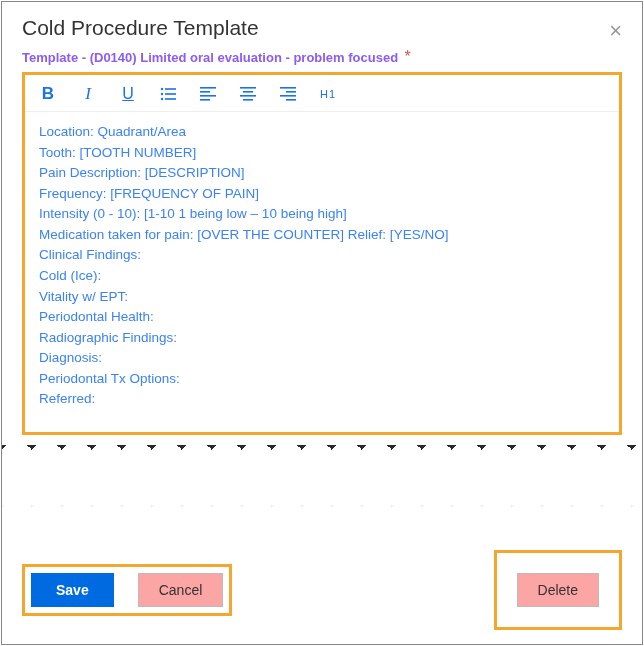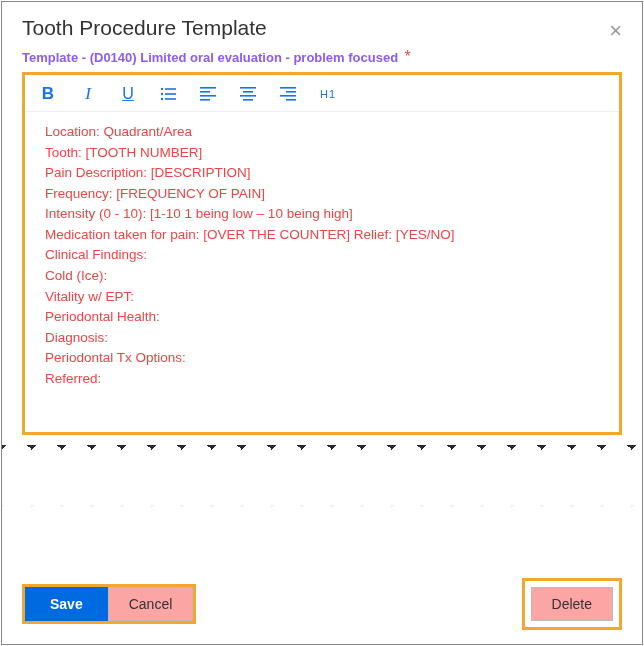--- a/index.html
+++ b/index.html
@@ -66,23 +66,23 @@
     justify-content: center;
     min-width: 18px;
     height: 18px;
   }
   .tb-btn.bold { font-weight: 700; font-size: 17px; }
   .tb-btn.italic { font-style: italic; font-family: Georgia, serif; font-size: 17px; }
   .tb-btn.underline { text-decoration: underline; font-size: 16px; }
   .tb-btn.h1 { font-size: 11px; font-weight: 400; letter-spacing: 1px; }
   .tb-icon svg { display: block; }
   .editor-body {
-    padding: 10px 14px 14px 20px;
+    padding: 10px 14px 14px 14px;
     font-size: 13.5px;
-    color: #ef4444;
+    color: #3b82f6;
     line-height: 1.45;
     min-height: 320px;
   }
   .editor-body div { margin-bottom: 1px; }
   .zigzag {
     height: 20px;
     margin: 10px 0 0 0;
     background:
       linear-gradient(135deg, #2a2a2a 25%, transparent 25%) 0 0,
       linear-gradient(225deg, #2a2a2a 25%, transparent 25%) 0 0;
@@ -104,27 +104,28 @@
     position: absolute;
     bottom: 14px;
     left: 20px;
     right: 20px;
     display: flex;
     justify-content: space-between;
     align-items: center;
   }
   .btn-group-left {
     border: 3px solid #f3a72e;
+    padding: 6px;
     display: flex;
-    gap: 0;
+    gap: 24px;
     align-items: flex-end;
   }
   .btn-group-right {
     border: 3px solid #f3a72e;
-    padding: 6px;
+    padding: 20px;
   }
   .btn {
     font-size: 14px;
     padding: 8px 20px;
     border: 1px solid #bbb;
     background: #fca5a5;
     color: #333;
     cursor: pointer;
   }
   .btn.primary {
@@ -134,21 +135,21 @@
     font-weight: 600;
     padding: 8px 24px;
   }
 </style>
 </head>
 <body>
 
 <div class="dialog">
 
   <div class="header">
-    <div class="title">Tooth Procedure Template</div>
+    <div class="title">Cold Procedure Template</div>
     <div class="close">×</div>
   </div>
 
   <div class="subtitle-row">
     <span class="subtitle">Template - (D0140) Limited oral evaluation - problem focused</span>
     <span class="req">*</span>
   </div>
 
   <div class="editor-wrap">
     <div class="toolbar">
@@ -204,20 +205,21 @@
       <div>Location: Quadrant/Area</div>
       <div>Tooth: [TOOTH NUMBER]</div>
       <div>Pain Description:  [DESCRIPTION]</div>
       <div>Frequency: [FREQUENCY OF PAIN]</div>
       <div>Intensity (0 - 10):  [1-10 1 being low – 10 being high]</div>
       <div>Medication taken for pain:  [OVER THE COUNTER]          Relief:  [YES/NO]</div>
       <div>Clinical Findings:</div>
       <div>Cold (Ice):</div>
       <div>Vitality w/ EPT:</div>
       <div>Periodontal Health:</div>
+      <div>Radiographic Findings:</div>
       <div>Diagnosis:</div>
       <div>Periodontal Tx Options:</div>
       <div>Referred:</div>
     </div>
   </div>
 
   <div class="zigzag"></div>
   <div class="zigzag2"></div>
 
   <div class="footer">

